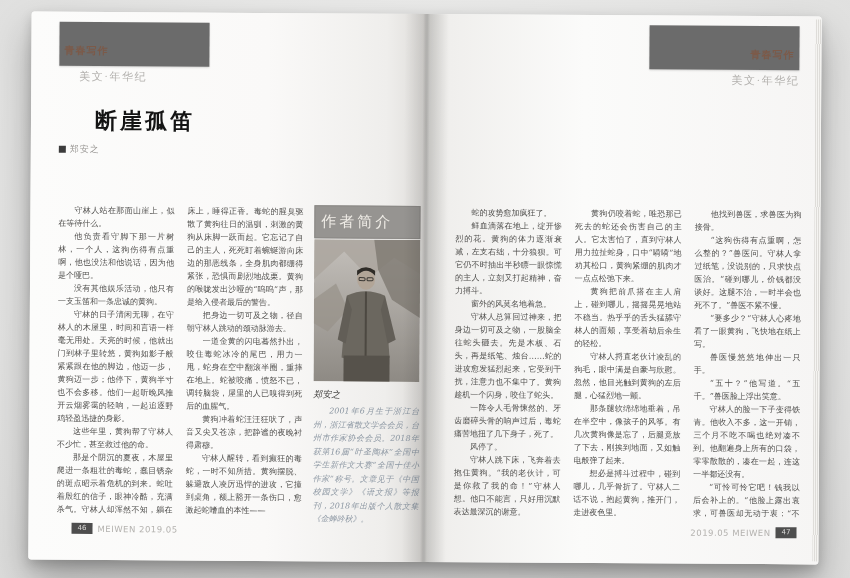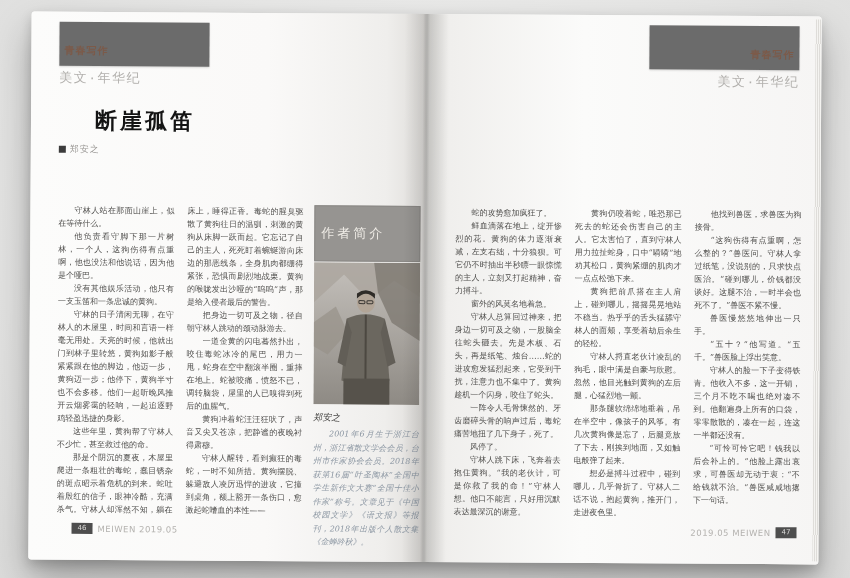--- a/index.html
+++ b/index.html
@@ -38,22 +38,22 @@
     position:absolute;top:10px;width:150px;height:44px;background:#6b6b6b;
     display:flex;align-items:flex-end;box-shadow:0 1px 2px rgba(0,0,0,.15);
   }
   .page-left .header-box{left:28px;}
   .page-right .header-box{right:22px;justify-content:flex-end;}
   .section-tab{
     font-family:"DejaVu Sans",sans-serif;font-weight:bold;font-size:10px;
     letter-spacing:1px;color:#7c5a49;padding:0 5px 8px 5px;
   }
   .category-line{
-    position:absolute;top:57px;font-family:Liberation Mono, monospace;
-    font-size:13px;letter-spacing:1.5px;color:#b2b0ad;
+    position:absolute;top:57px;font-family:Liberation Serif, serif;
+    font-size:11px;letter-spacing:1.5px;color:#b2b0ad;margin-left:20px;
   }
   .page-left .category-line{left:28px;}
   .page-right .category-line{right:22px;text-align:right;}
   
   .title-block{position:absolute;left:28px;top:94px;}
   .article-title{
     font-family:"DejaVu Sans",sans-serif;font-weight:bold;font-size:22px;
     letter-spacing:3px;color:#141414;margin:0;padding-left:36px;
   }
   .author-line{display:flex;align-items:center;gap:4px;margin-top:7px;}
@@ -67,21 +67,21 @@
   .page-left .body-cols{left:28px;width:245px;column-count:2;}
   .page-right .body-cols{left:30px;width:346px;column-count:3;}
   .body-cols p{
     margin:0;text-indent:2em;text-align:justify;
     font-size:8px;line-height:13px;color:#4f4e4c;
   }
   
   .bio-card{position:absolute;left:284px;top:192px;width:106px;}
   .bio-header{
     background:#969491;color:#efece6;font-family:"DejaVu Sans",sans-serif;
-    font-size:13px;letter-spacing:3px;padding:18px 6px;border:1px solid #8a8885;
+    font-size:15px;letter-spacing:3px;padding:6px 6px;border:1px solid #8a8885;
   }
   .bio-photo{display:block;width:106px;height:142px;margin-top:1px;}
   .bio-name{font-size:9px;font-style:italic;color:#3f3e3c;margin:7px 0 3px 0;}
   .bio-text{
     margin:0;text-indent:2em;text-align:justify;font-style:italic;
     font-size:8px;line-height:13.5px;color:#8b96a2;
   }
   
   .footer{position:absolute;bottom:26px;display:flex;align-items:center;gap:5px;padding-left:15px;}
   .page-left .footer{left:28px;}
@@ -175,20 +175,21 @@
         <p>一阵令人毛骨悚然的、牙齿磨碎头骨的响声过后，毒蛇痛苦地扭了几下身子，死了。</p>
         <p>风停了。</p>
         <p>守林人跳下床，飞奔着去抱住黄狗。“我的老伙计，可是你救了我的命！”守林人想。他口不能言，只好用沉默表达最深沉的谢意。</p>
         <p>黄狗仍咬着蛇，唯恐那已死去的蛇还会伤害自己的主人。它太害怕了，直到守林人用力拉扯蛇身，口中“嗬嗬”地劝其松口，黄狗紧绷的肌肉才一点点松弛下来。</p>
         <p>黄狗把前爪搭在主人肩上，碰到哪儿，摇摇晃晃地站不稳当。热乎乎的舌头猛舔守林人的面颊，享受着劫后余生的轻松。</p>
         <p>守林人捋直老伙计凌乱的狗毛，眼中满是自豪与欣慰。忽然，他目光触到黄狗的左后腿，心猛烈地一颤。</p>
         <p>那条腿软绵绵地垂着，吊在半空中，像孩子的风筝。有几次黄狗像是忘了，后腿竟放了下去，刚挨到地面，又如触电般弹了起来。</p>
         <p>想必是搏斗过程中，碰到哪儿，几乎骨折了。守林人二话不说，抱起黄狗，推开门，走进夜色里。</p>
         <p>他找到兽医，求兽医为狗接骨。</p>
         <p>“这狗伤得有点重啊，怎么整的？”兽医问。守林人拿过纸笔，没说别的，只求快点医治。“碰到哪儿，价钱都没谈好。这腿不治，一时半会也死不了。”兽医不紧不慢。</p>
+        <p>“要多少？”守林人心疼地看了一眼黄狗，飞快地在纸上写。</p>
         <p>兽医慢悠悠地伸出一只手。</p>
         <p>“五十？”他写道。“五千。”兽医脸上浮出笑意。</p>
         <p>守林人的脸一下子变得铁青。他收入不多，这一开销，三个月不吃不喝也绝对凑不到。他翻遍身上所有的口袋，零零散散的，凑在一起，连这一半都还没有。</p>
         <p>“可怜可怜它吧！钱我以后会补上的。”他脸上露出哀求，可兽医却无动于衷：“不给钱就不治。”兽医咸咸地撂下一句话。</p>
       </div>
 
     <div class="footer">
       <span class="folio-text">2019.05 MEIWEN</span>
       <span class="folio-box">47</span>
     </div>

